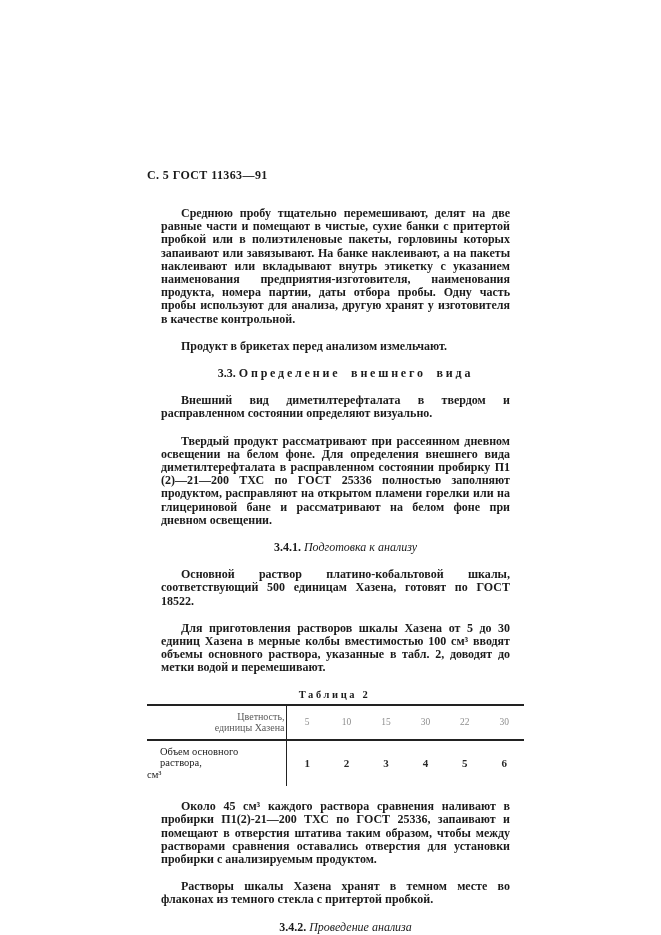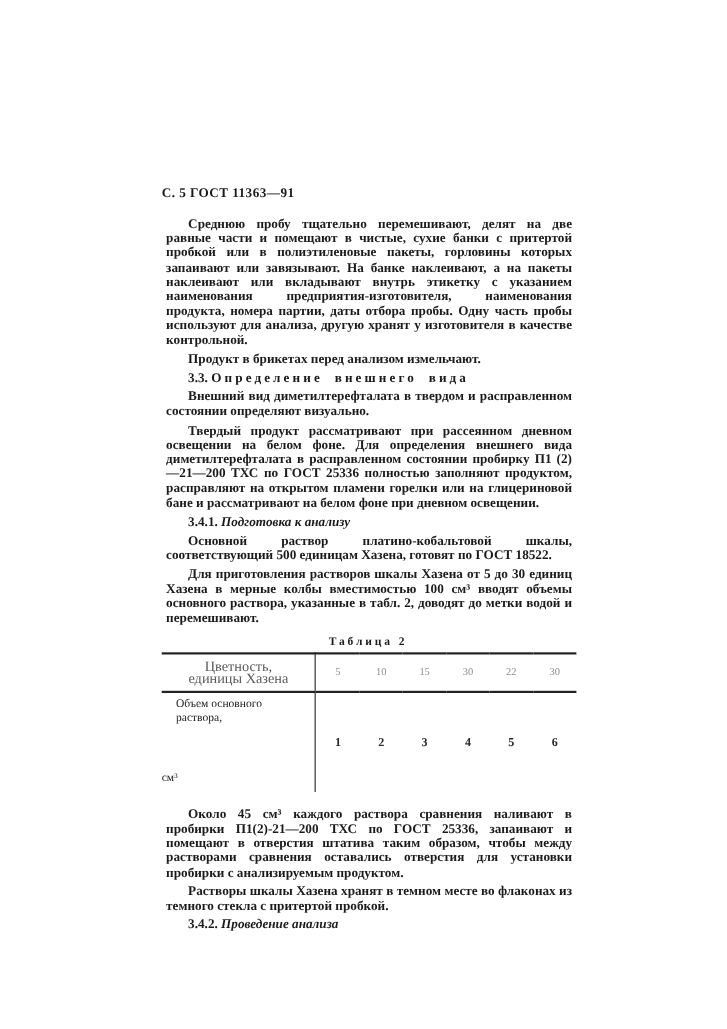--- a/index.html
+++ b/index.html
@@ -12,68 +12,68 @@
     color:#1b1b1b;
   }
   .running-head {
     position:absolute; left:147px; top:168px;
     font-size:12px; font-weight:bold; letter-spacing:0.4px;
   }
   .content {
     position:absolute; left:147px; top:193px; width:377px;
   }
   p.body {
-    margin:4px;
+    margin:14px;
     font-size:12px; line-height:13.2px;
     font-weight:bold;
     text-align:justify;
     text-indent:20px;
   }
-  p.h { text-align:left; }
+  p.h { text-align:center; }
   .hnum { font-weight:bold; }
   .sp-title { letter-spacing:2.8px; word-spacing:5px; }
-  .ital { font-style:italic; font-weight:bold; }
+  .ital { font-style:italic; font-weight:normal; }
   .tbl-caption {
     margin:10px 2px 4px 0;
     text-align:center;
     font-size:10.5px; font-weight:bold;
     letter-spacing:2.6px;
   }
   table.gost {
     width:100%;
     border-collapse:collapse;
     border-top:2px solid #222222;
     margin-bottom:14px;
   }
   table.gost td { padding:0; }
   td.lbl {
     width:138px;
     border-right:1.5px solid #222222;
     vertical-align:middle;
   }
   tr.hdr td { border-bottom:2px solid #222222; }
   .lbl-hdr {
-    text-align:center;
-    font-size:13px; line-height:11px;
+    text-align:right;
+    font-size:10px; line-height:11px;
     color:#5a5a5a; font-weight:normal;
     padding:5px 2px 6px 2px;
   }
   td.hval {
     text-align:center;
     font-size:9.5px;
     color:#8e8e8e; font-weight:normal;
     width:39px;
   }
   .lbl-data {
     font-size:10.5px; line-height:11.5px;
     color:#222222; font-weight:normal;
     padding:5px 4px 6px 0;
   }
   .lbl-data .l1 { display:block; padding-left:13px; }
-  .lbl-data .l2 { display:block;margin-top:44px; }
+  .lbl-data .l2 { display:block; }
   td.dval {
     text-align:center;
     font-size:11px;
     color:#2a2a2a; font-weight:bold;
     width:39px;
   }
 </style>
 </head>
 <body>
 

